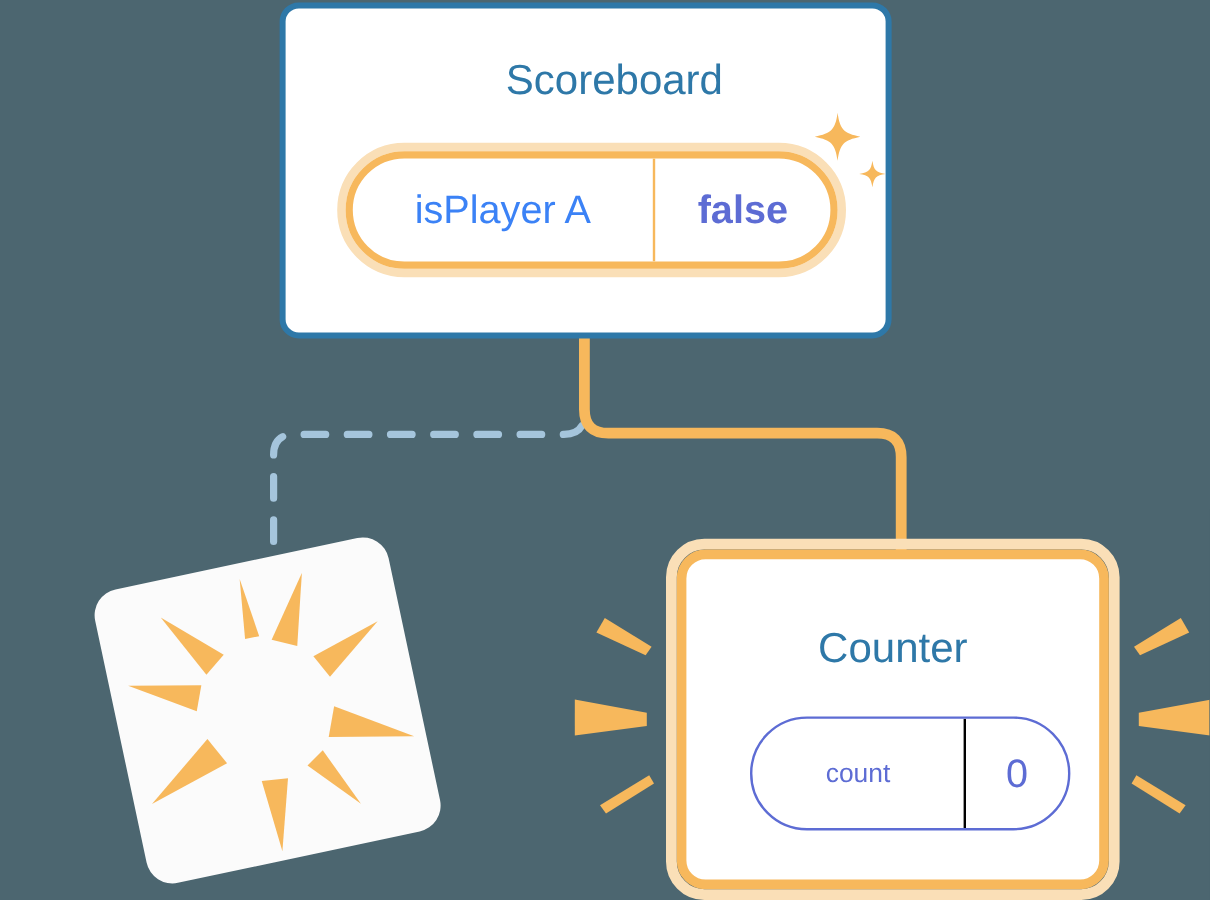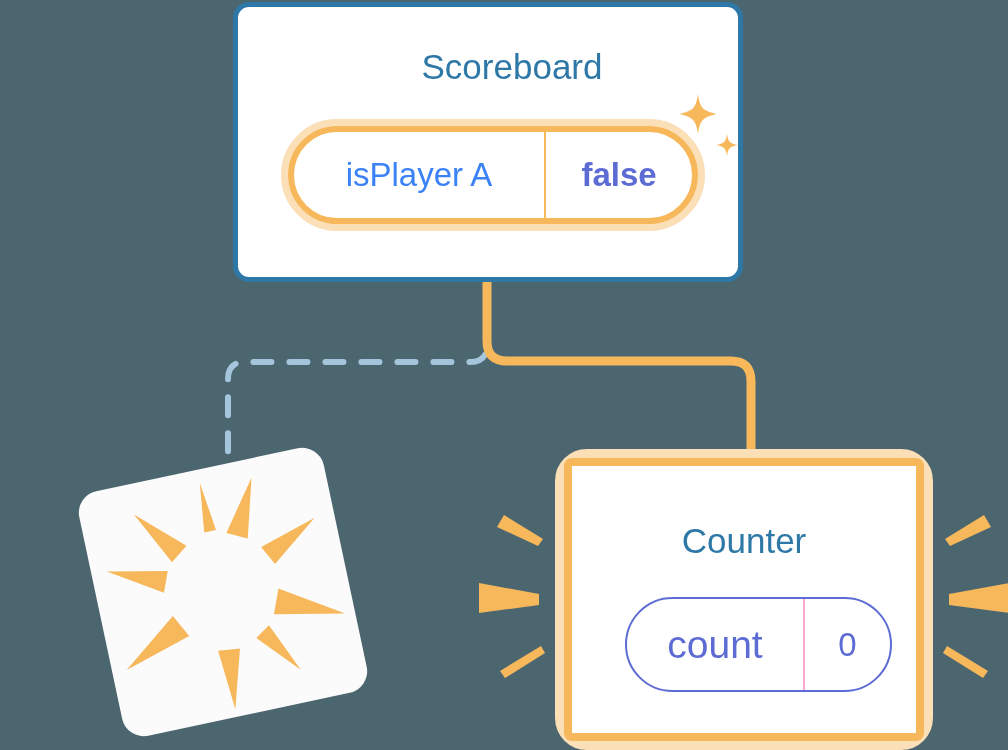--- a/index.html
+++ b/index.html
@@ -118,21 +118,21 @@
     border: 9px solid #fadfb7;
     border-radius: 32px;
     z-index: 30;
   }
   .counter-box-inner {
     position: absolute;
     left: 0; top: 0;
     right: 0; bottom: 0;
     box-sizing: border-box;
     border: 8px solid #f7b85c;
-    border-radius: 8px;
+    border-radius: 24px;
     background: #ffffff;
   }
   .counter-title {
     position: absolute;
     left: 0;
     top: 55px;
     width: 100%;
     text-align: center;
     color: #2e78a8;
     font-size: 35px;
@@ -151,22 +151,22 @@
     display: flex;
     align-items: stretch;
     overflow: hidden;
   }
   .ct-cell-key {
     flex: 0 0 176px;
     display: flex;
     align-items: center;
     justify-content: center;
     color: #5d6cd4;
-    font-size: 39px;
-    border-right: 2px solid #f9a8d4;
+    font-size: 22px;
+    border-right: 2px solid #000000;
   }
   .ct-cell-val {
     flex: 1 1 auto;
     display: flex;
     align-items: center;
     justify-content: center;
     color: #5d6cd4;
     font-size: 33px;
   }
 

